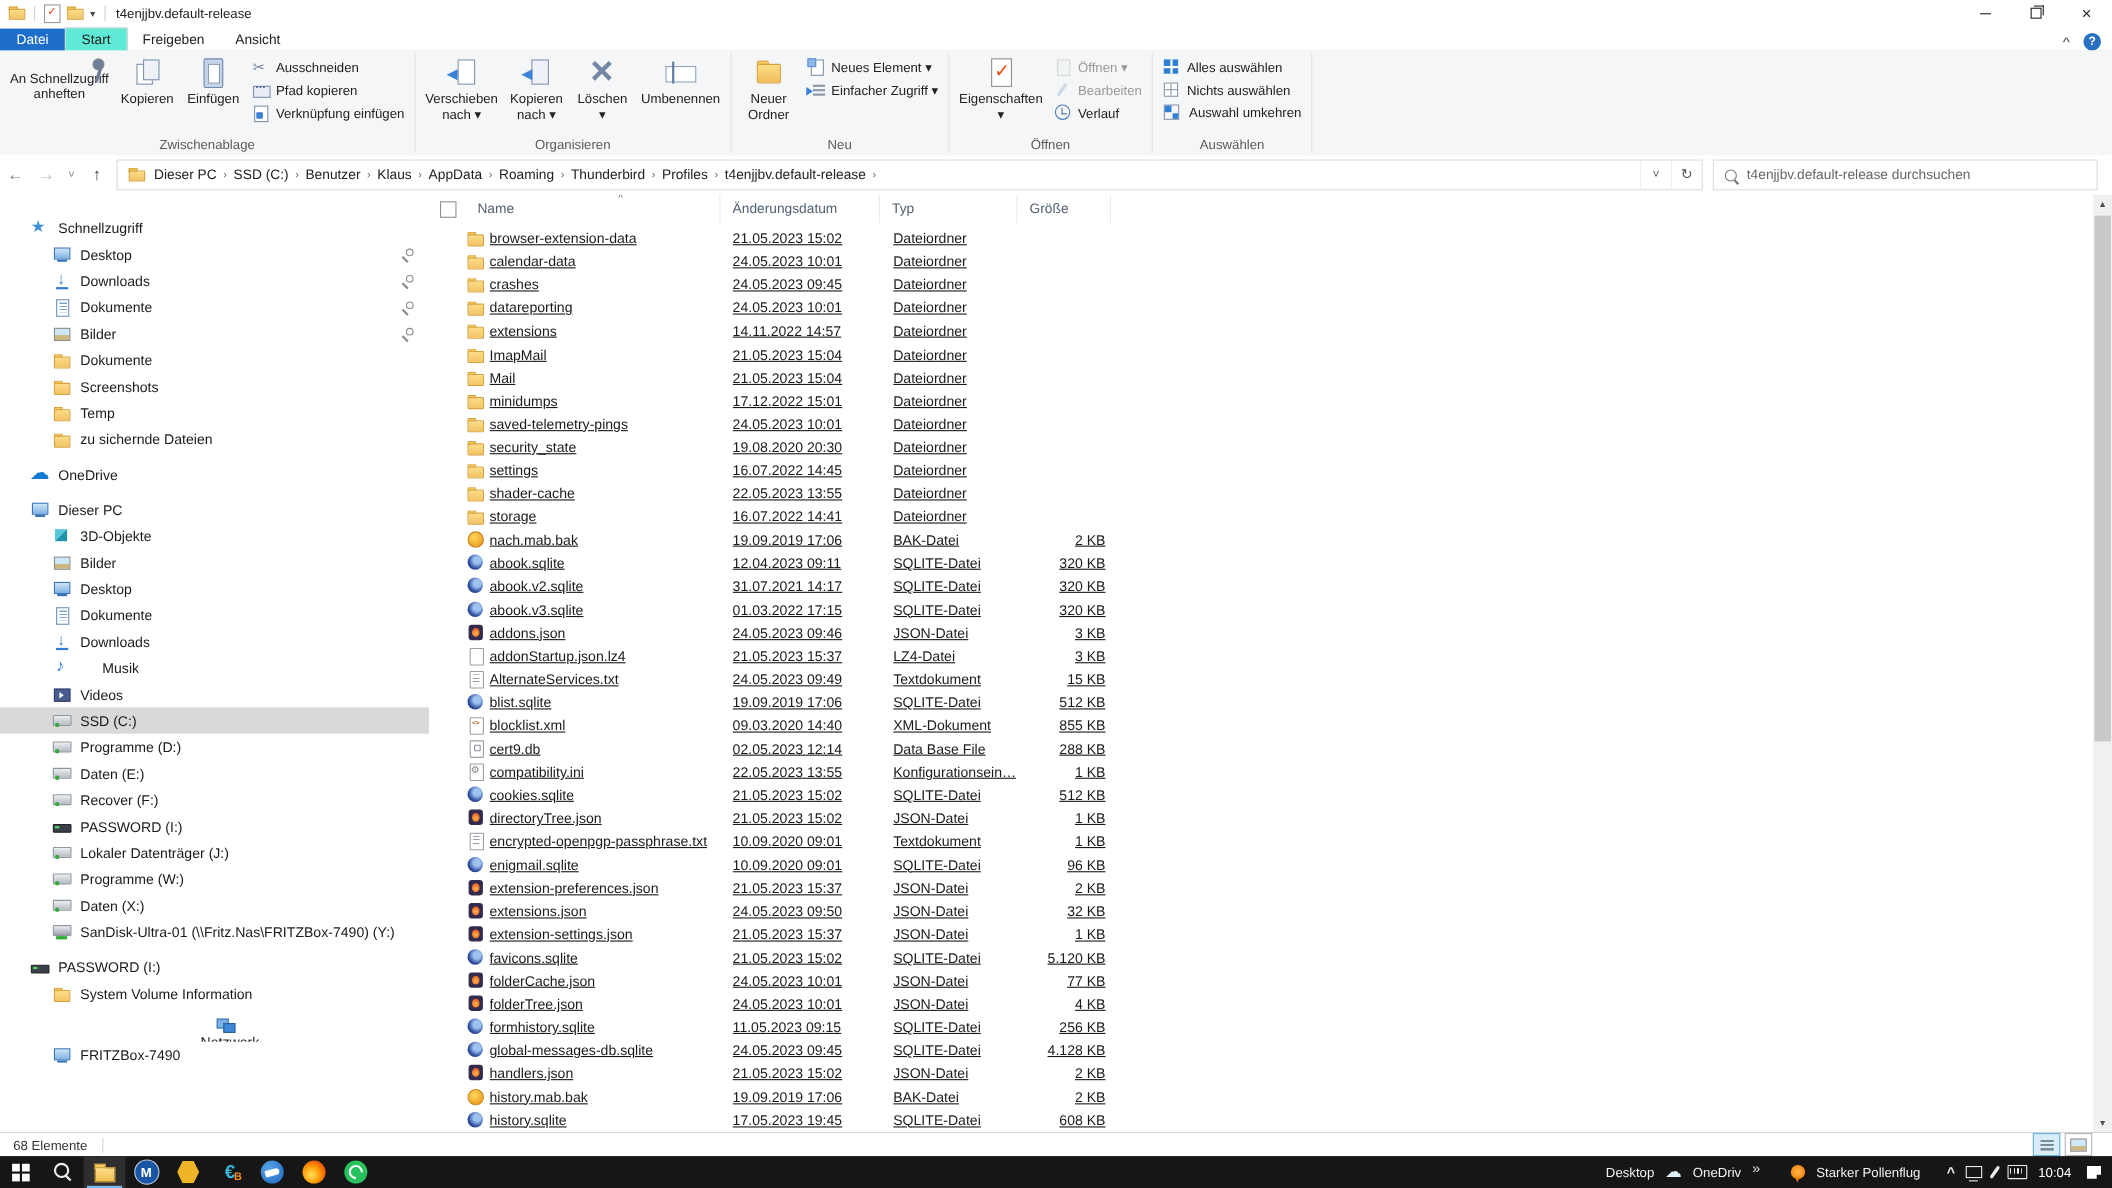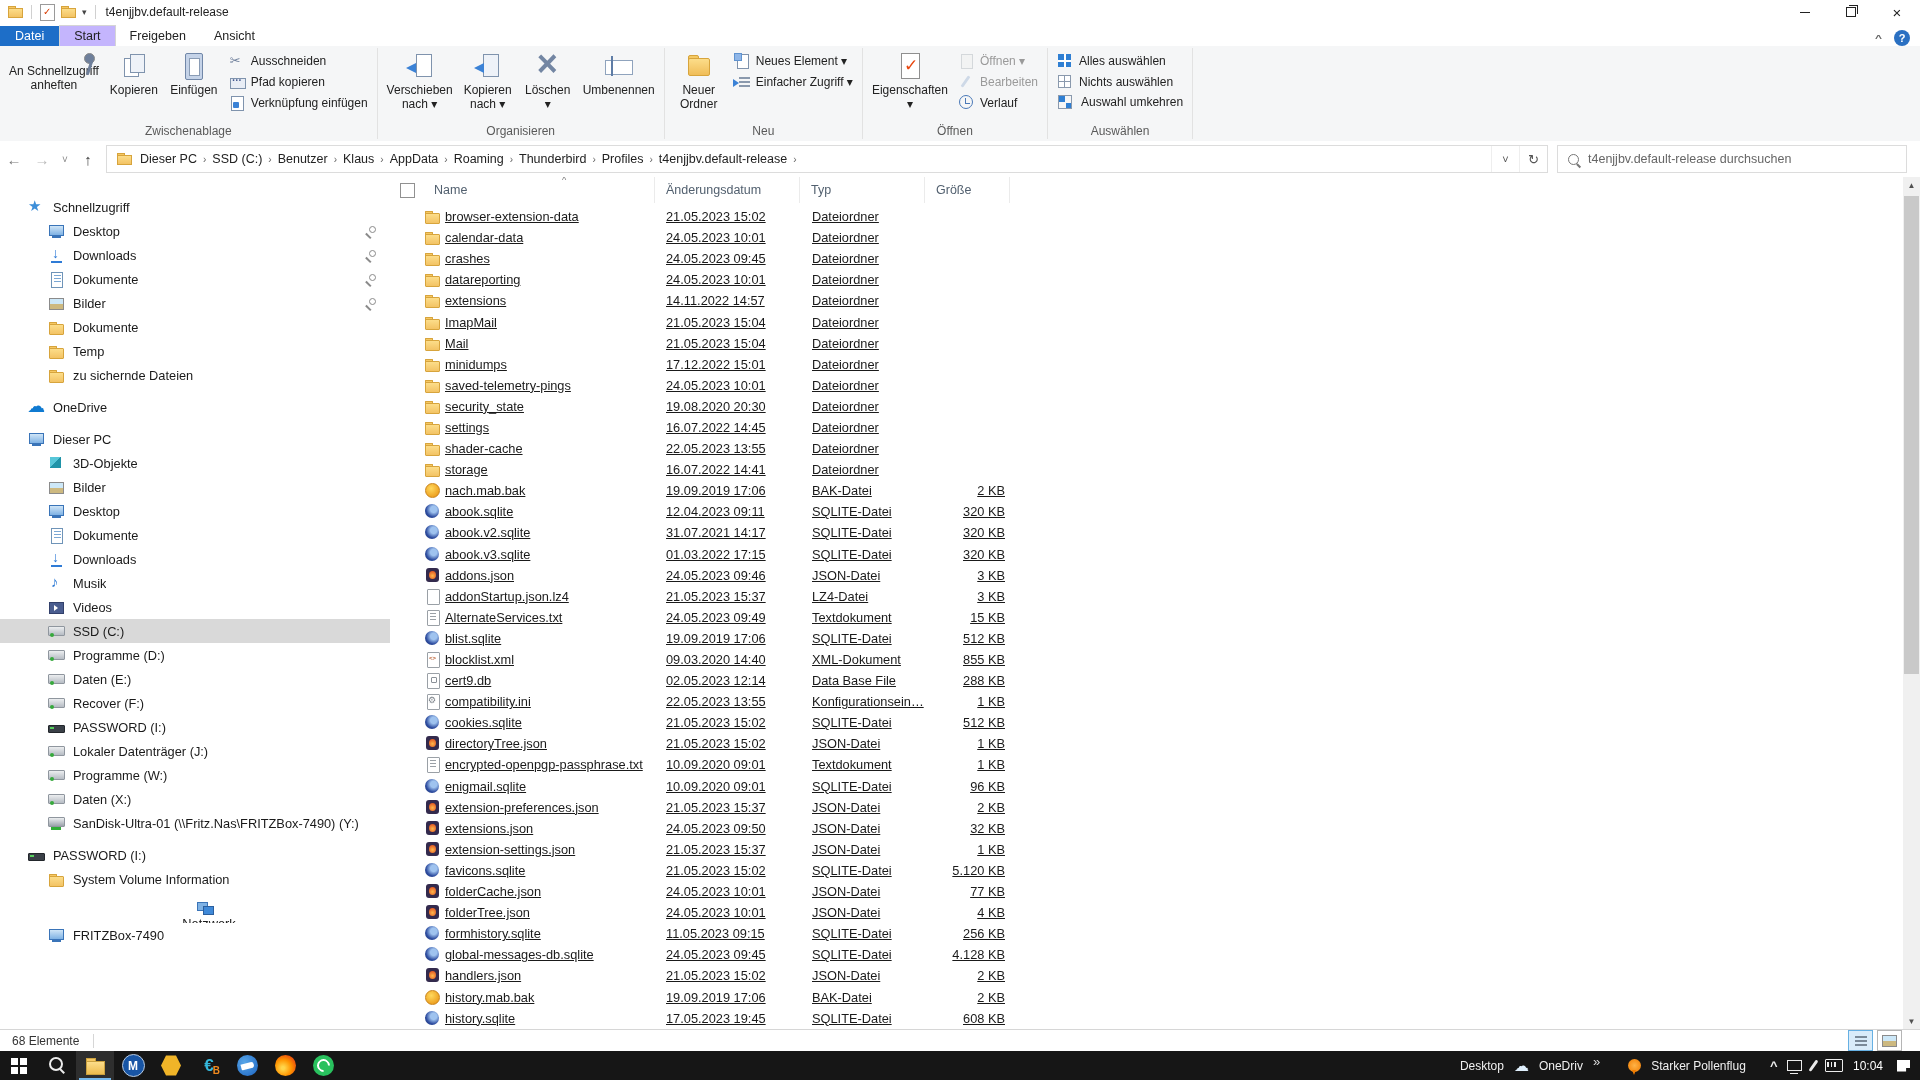--- a/index.html
+++ b/index.html
@@ -22,21 +22,21 @@
   .wbtn{width:46px;height:24px;display:flex;align-items:center;justify-content:center;color:#222;}
   .wbtn .bar{width:10px;height:1px;background:#222;}
   .wbtn .rest{width:8px;height:8px;border:1px solid #222;position:relative;background:#fff;}
   .wbtn .rest::before{content:"";position:absolute;left:2px;top:-3px;width:8px;height:8px;border:1px solid #222;border-left:none;border-bottom:none;}
   .wbtn .xg{font-size:15px;line-height:15px;}
 
   
   #tabrow{position:absolute;left:0;top:24px;right:0;height:22px;background:#fff;display:flex;align-items:flex-end;border-bottom:1px solid #d5d5d5;}
   .tab{padding:3px 14px;font-size:12.5px;color:#222;}
   .tab.file{background:#1d6ec8;color:#fff;padding:3px 15px;}
-  .tab.active{background:#c4b5fd;border:1px solid #d5d5d5;border-bottom:1px solid #fff;margin-bottom:-1px;}
+  .tab.active{background:#5eead4;border:1px solid #d5d5d5;border-bottom:1px solid #fff;margin-bottom:-1px;}
   #tab-right{margin-left:auto;display:flex;align-items:center;gap:12px;padding-right:10px;}
   .rib-collapse{color:#666;font-size:12px;font-weight:bold;transform:scaleY(.8);}
   .help-btn{width:16px;height:16px;border-radius:50%;background:#2a70c2;color:#fff;font-size:11px;font-weight:bold;display:flex;align-items:center;justify-content:center;}
 
   
   #ribbon{position:absolute;left:0;top:46px;right:0;height:95px;background:#f5f6f7;border-bottom:1px solid #d8d8d8;display:flex;}
   .rgroup{display:flex;flex-direction:column;padding:2px 4px 0 4px;}
   .rcontent{display:flex;align-items:flex-start;flex:1;}
   .rlabel{text-align:center;font-size:12px;color:#5a5a5a;padding:1px 6px 3px;}
   .rsep{width:1px;background:#e2e2e2;margin:2px 0;}
@@ -441,20 +441,24 @@
       <div class="sic pictures"></div>
       <div class="slabel">Bilder</div>
       <div class="pin"></div>
     </div>
     <div class="sitem" style="padding-left: 48px;">
       <div class="sic folder"></div>
       <div class="slabel">Dokumente</div>
     </div>
     <div class="sitem" style="padding-left: 48px;">
       <div class="sic folder"></div>
+      <div class="slabel">Screenshots</div>
+    </div>
+    <div class="sitem" style="padding-left: 48px;">
+      <div class="sic folder"></div>
       <div class="slabel">Temp</div>
     </div>
     <div class="sitem" style="padding-left: 48px;">
       <div class="sic folder"></div>
       <div class="slabel">zu sichernde Dateien</div>
     </div>
     <div class="sitem gap" style="padding-left: 28px;">
       <div class="sic cloud"></div>
       <div class="slabel">OneDrive</div>
     </div>
@@ -475,21 +479,21 @@
       <div class="slabel">Desktop</div>
     </div>
     <div class="sitem" style="padding-left: 48px;">
       <div class="sic documents"></div>
       <div class="slabel">Dokumente</div>
     </div>
     <div class="sitem" style="padding-left: 48px;">
       <div class="sic downloads"></div>
       <div class="slabel">Downloads</div>
     </div>
-    <div class="sitem" style="padding-left: 48px;">
+    <div class="sitem" style="padding-left: 48px; gap: 20px;">
       <div class="sic music"></div>
       <div class="slabel">Musik</div>
     </div>
     <div class="sitem" style="padding-left: 48px;">
       <div class="sic videos"></div>
       <div class="slabel">Videos</div>
     </div>
     <div class="sitem sel" style="padding-left: 48px;">
       <div class="sic drive"></div>
       <div class="slabel">SSD (C:)</div>

